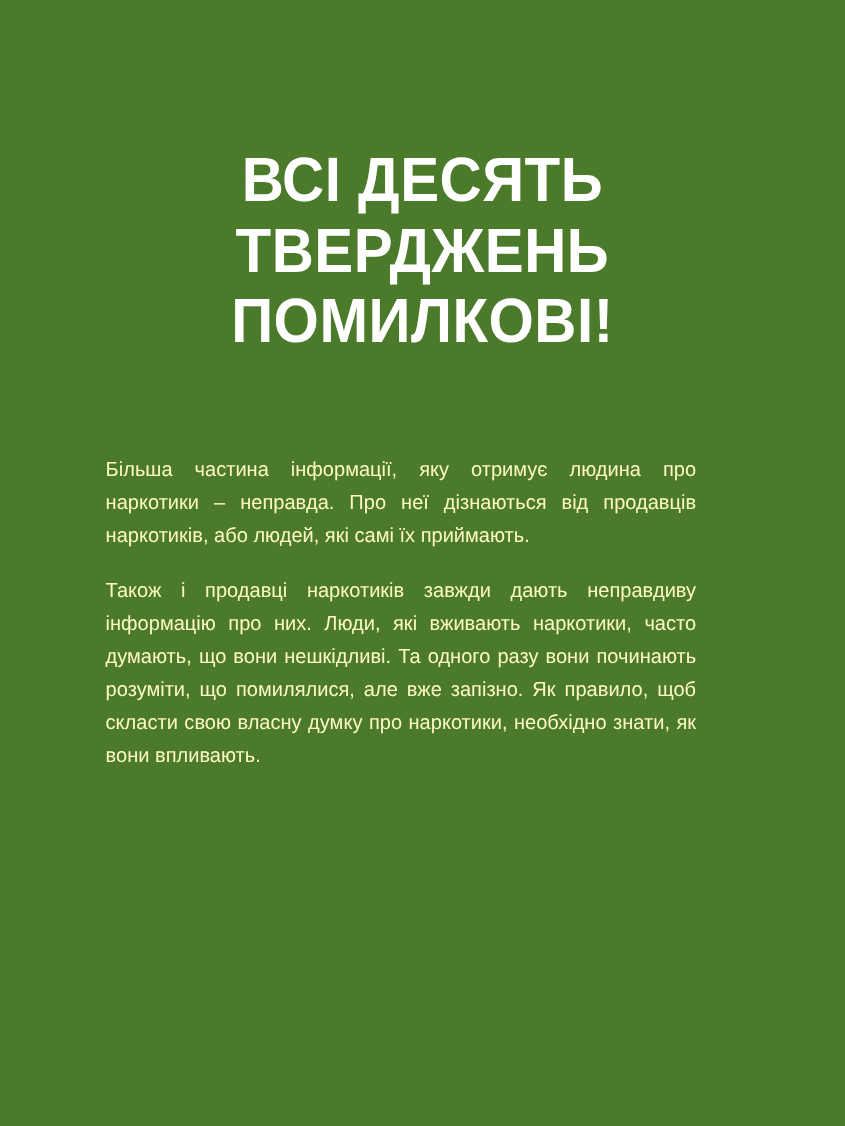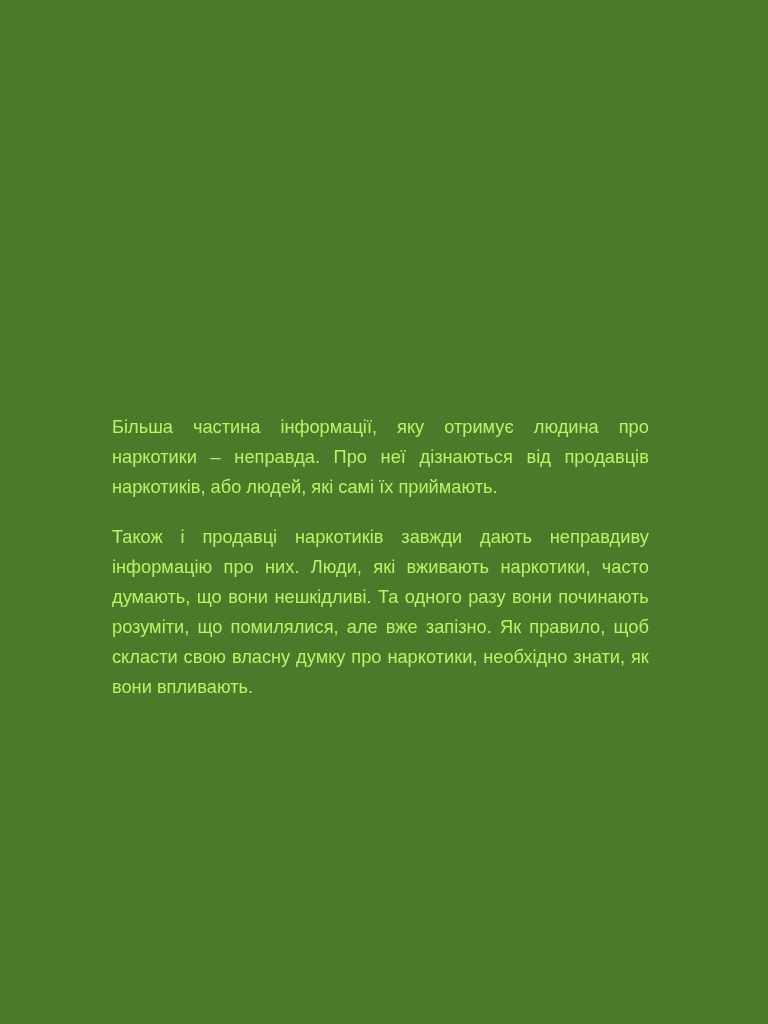--- a/index.html
+++ b/index.html
@@ -36,42 +36,47 @@
     line-height: 64px;
     letter-spacing: 0.5px;
     text-transform: uppercase;
     transform: scaleX(0.93);
     transform-origin: center;
     white-space: nowrap;
   }
   .body-block {
     position: absolute;
     top: 412px;
-    left: 112px;
+    left: 96px;
     width: 545px;
-    color: #bef264;
+    color: #fef9c3;
   }
   .para {
     font-family: "Liberation Sans", sans-serif;
     font-size: 18.5px;
     line-height: 30px;
     text-align: justify;
     text-justify: inter-word;
     margin: 0 0 20px 0;
     transform: scaleX(0.985);
     transform-origin: left top;
   }
   .para:last-child {
     margin-bottom: 0;
   }
 </style>
 </head>
 <body>
 
 <div class="page">
 
+  <div class="title-block">
+    <span class="title-line">ВСІ ДЕСЯТЬ</span>
+    <span class="title-line">ТВЕРДЖЕНЬ</span>
+    <span class="title-line">ПОМИЛКОВІ!</span>
+  </div>
 
   <div class="body-block">
     <p class="para">Більша частина інформації, яку отримує людина про наркотики – неправда. Про неї дізнаються від продавців наркотиків, або людей, які самі їх приймають.</p>
     <p class="para">Також і продавці наркотиків завжди дають неправдиву інформацію про них. Люди, які вживають наркотики, часто думають, що вони нешкідливі. Та одного разу вони починають розуміти, що помилялися, але вже запізно. Як правило, щоб скласти свою власну думку про наркотики, необхідно знати, як вони впливають.</p>
   </div>
 
 </div>
 
 </body></html>

